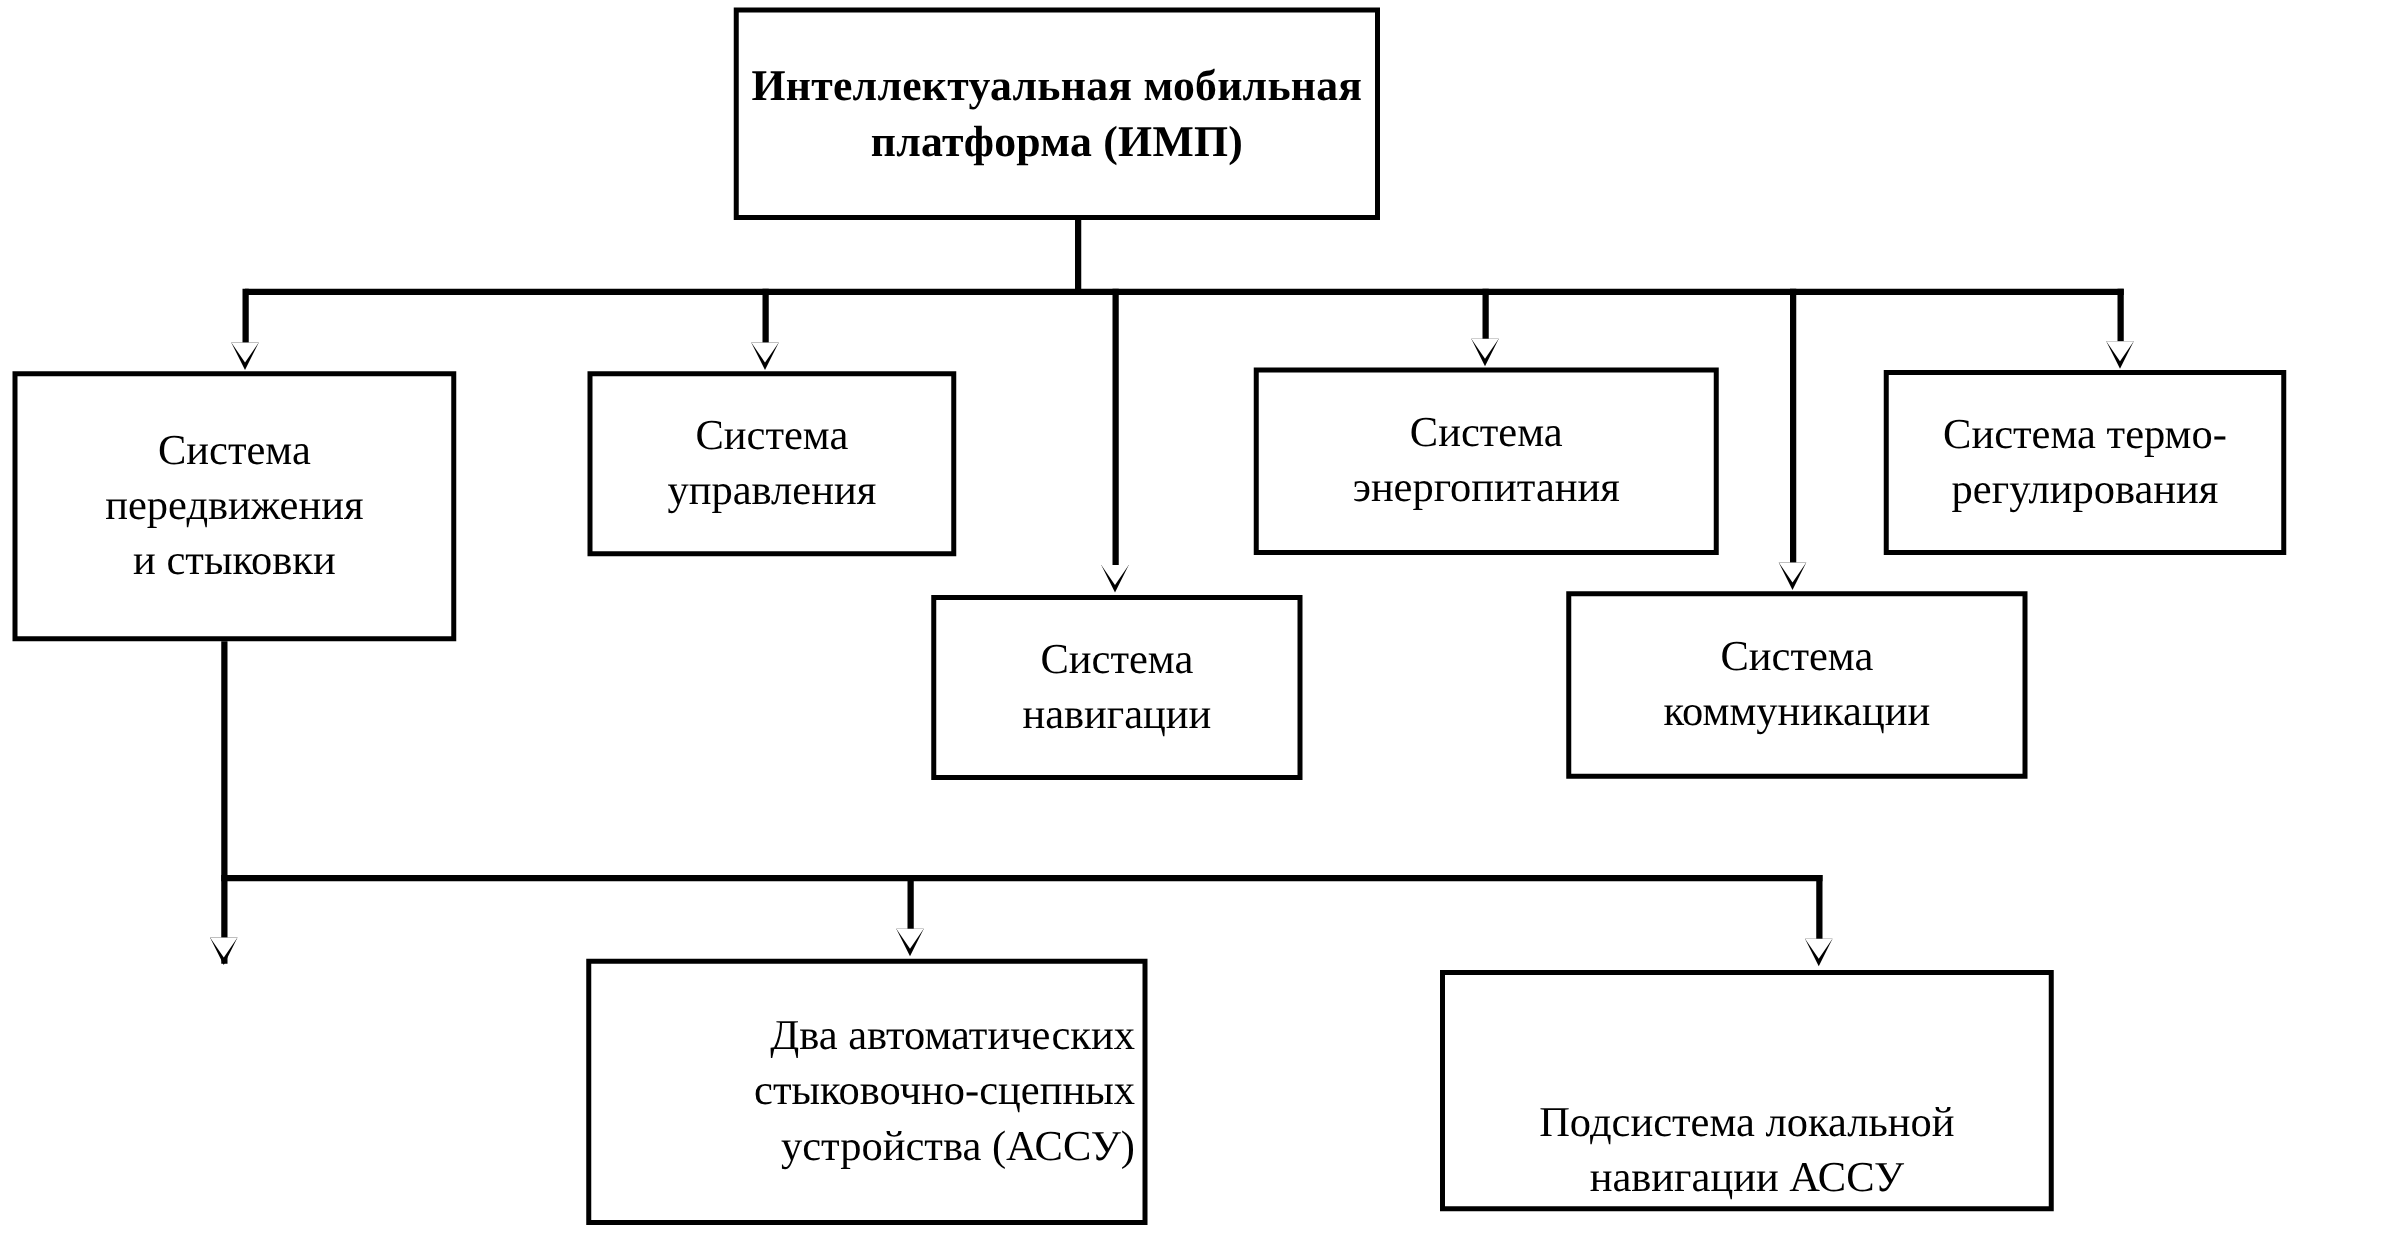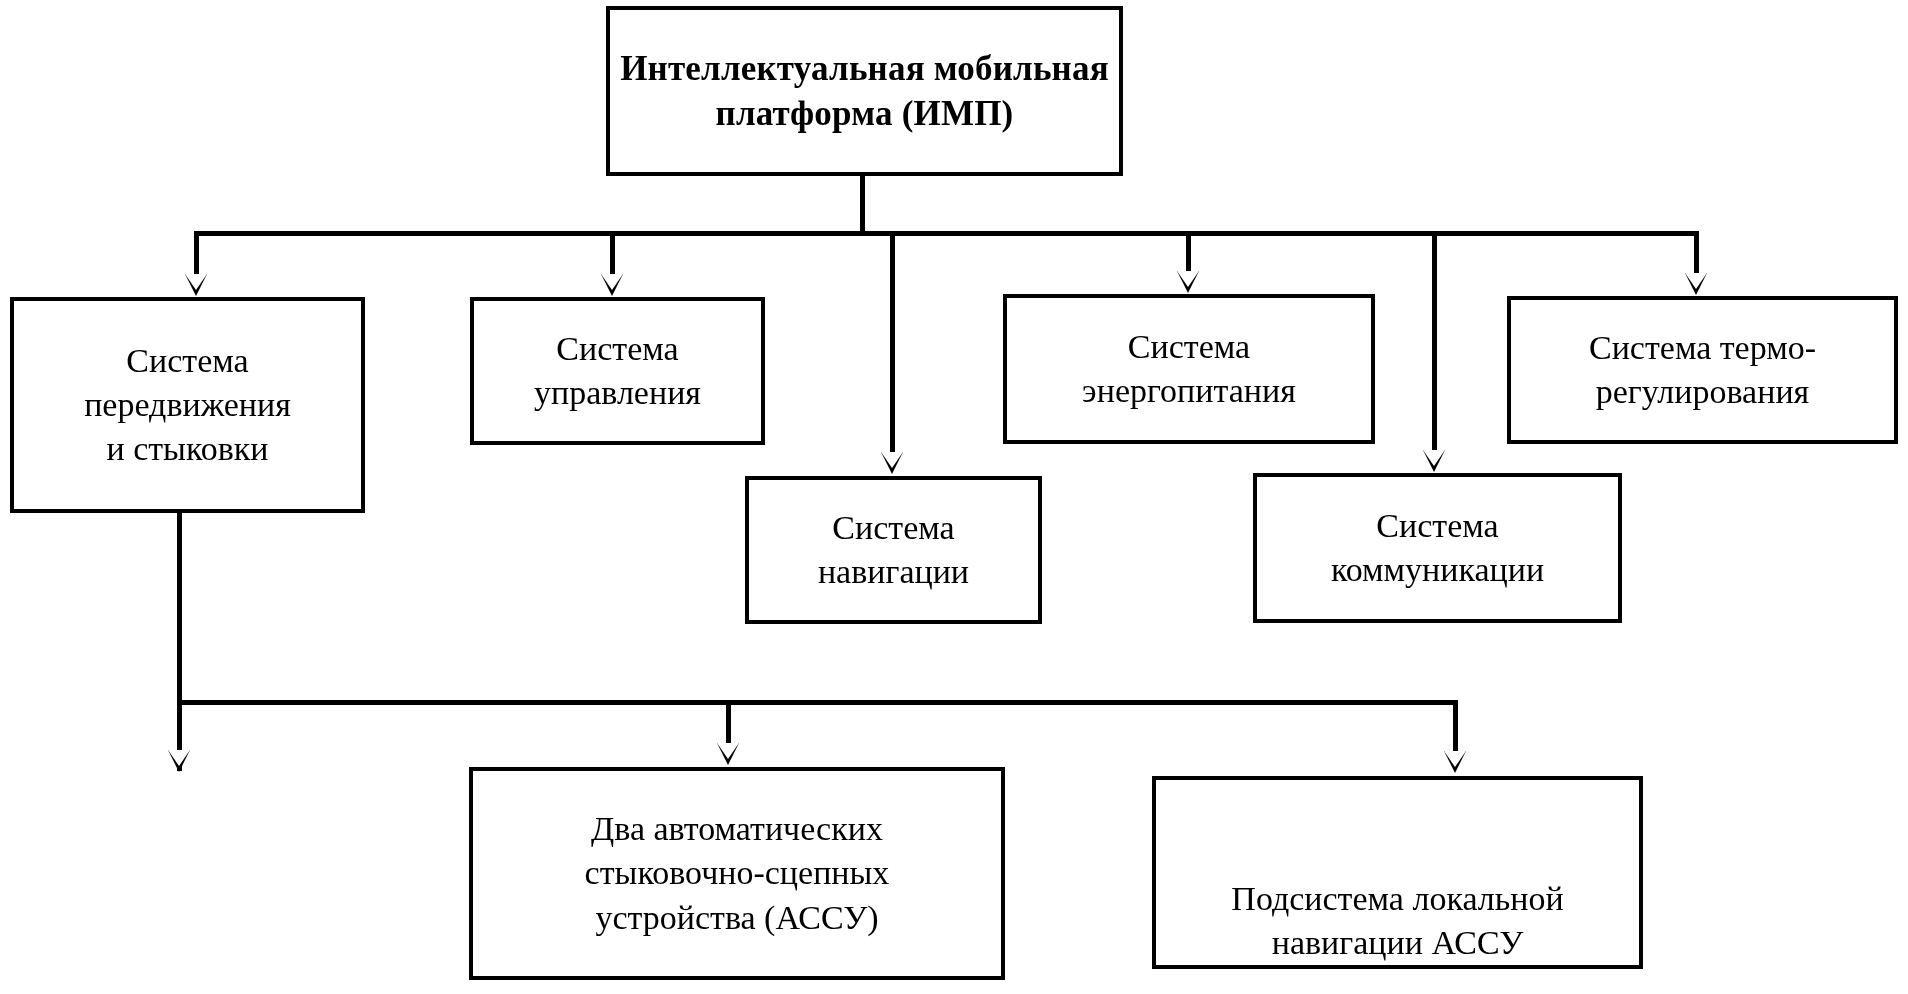--- a/index.html
+++ b/index.html
@@ -34,32 +34,31 @@
     box-sizing:border-box;
     white-space:pre-line;
   }
   
   #n-root{
     left:587px; top:6px; width:517px; height:170px;
     border-width:4px;
     font-weight:bold;
     font-size:35px;
     letter-spacing:0.2px;
-    margin-left:19px;
   }
   
   #n-move   { left:10px;   top:297px; width:355px; height:216px; font-size:34px;}
   #n-ctrl   { left:470px;  top:297px; width:295px; height:148px; font-size:34px;}
   #n-energy { left:1003px; top:294px; width:372px; height:150px; font-size:34px;}
-  #n-thermo { left:1507px; top:296px; width:391px; height:148px; font-size:34px;}
+  #n-thermo { left:1507px; top:296px; width:322px; height:148px; font-size:34px;}
   #n-nav    { left:745px;  top:476px; width:297px; height:148px; font-size:34px;}
   #n-comm   { left:1253px; top:473px; width:369px; height:150px; font-size:34px;}
   
   #n-chassis{ left:16px;   top:773px; width:329px; height:162px; font-size:34px;}
-  #n-assu   { left:469px;  top:767px; width:536px; height:213px; font-size:34px;}
+  #n-assu   { left:469px;  top:767px; width:449px; height:213px; font-size:34px;text-align:right;}
   #n-localnav{left:1152px; top:776px; width:491px; height:193px; font-size:34px;align-items:flex-end;}
 
   
   .ln{position:absolute;background:#000000;z-index:1;}
   .h{height:5px;}
   .v{width:5px;}
   .arrow{
     position:absolute;
     width:0;height:0;
     border-left:11px solid transparent;

